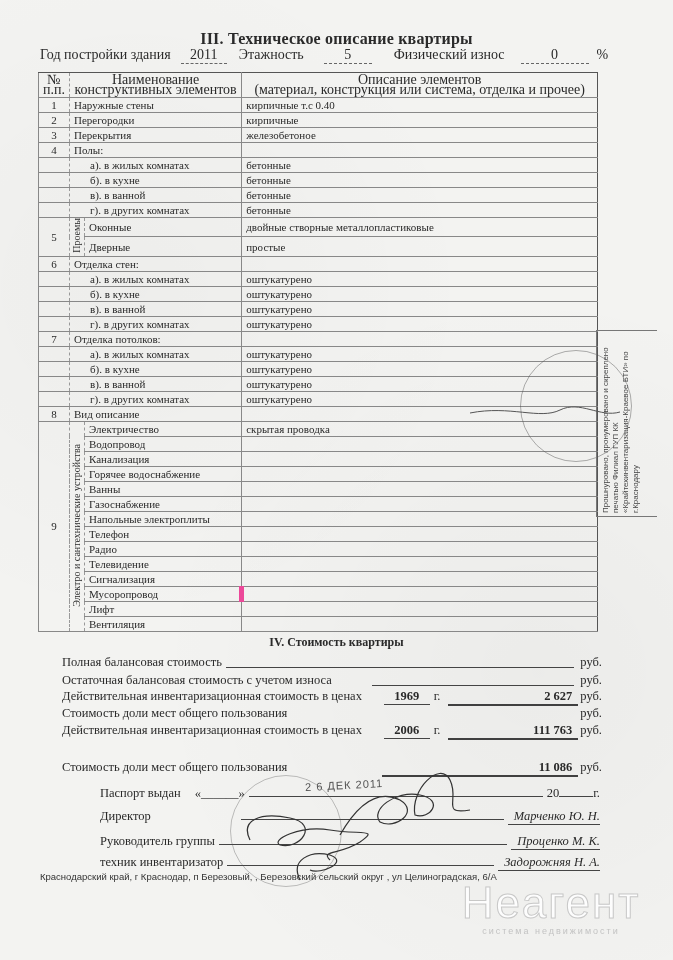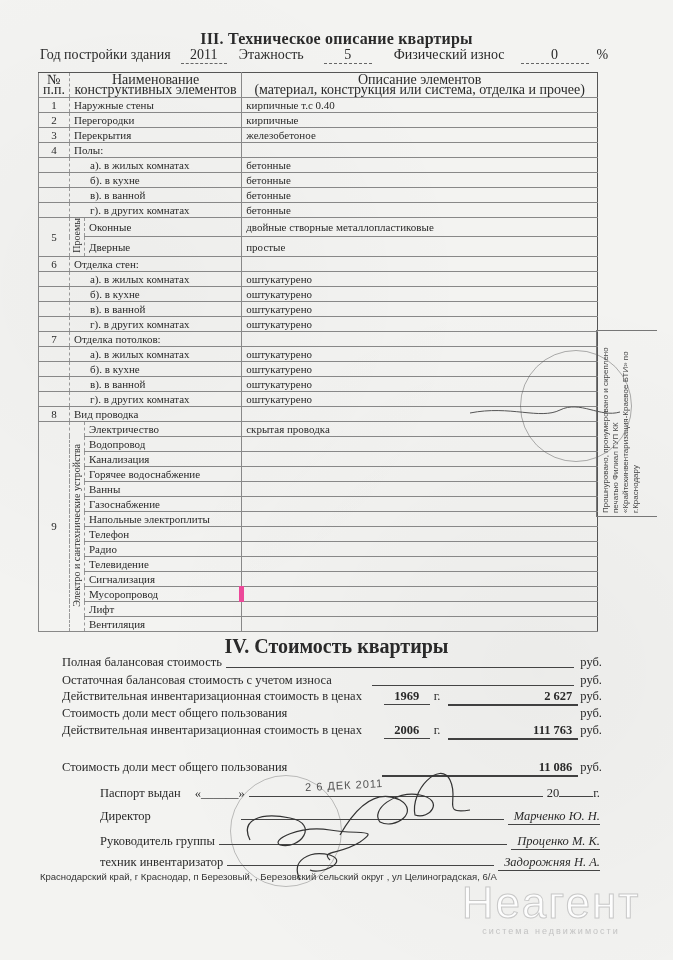--- a/index.html
+++ b/index.html
@@ -49,21 +49,21 @@
   table.spec .group-side {
     width: 14px; border-right: 1px dashed #999; padding: 0; text-align: center;
   }
   .vert {
     writing-mode: vertical-rl; transform: rotate(180deg);
     font-size: 10px; white-space: nowrap; display: inline-block;
   }
 
   .title4 {
     position: absolute; top: 635px; left: 0; width: 673px; text-align: center;
-    font-weight: bold; font-size: 20px;
+    font-weight: bold; font-size: 12px;
   }
   .cost { position: absolute; left: 62px; width: 540px; font-size: 12.5px; display: flex; align-items: flex-start; }
   .cost .lbl { white-space: nowrap; }
   .cost .fill { flex: 1; border-bottom: 1px solid #444; margin: 0 4px; height: 12px; }
   .cost .yr { display: inline-block; width: 48px; border-bottom: 1px solid #444; text-align: center; font-weight: bold; margin-left: 22px; }
   .cost .g { margin: 0 8px 0 4px; }
   .cost .amt { display: inline-block; border-bottom: 2px solid #404040; text-align: right; font-weight: bold; padding-right: 6px; }
   .cost .rub { margin-left: 2px; }
 
   .sign { position: absolute; left: 100px; width: 500px; font-size: 12.5px; display: flex; align-items: baseline; }
@@ -228,21 +228,21 @@
         <td class="c-name sub" colspan="2">в). в ванной</td>
         <td class="c-desc">оштукатурено</td>
       </tr>
       <tr>
         <td class="c-num"></td>
         <td class="c-name sub" colspan="2">г). в других комнатах</td>
         <td class="c-desc">оштукатурено</td>
       </tr>
       <tr>
         <td class="c-num">8</td>
-        <td class="c-name" colspan="2">Вид проводка</td>
+        <td class="c-name" colspan="2">Вид описание</td>
         <td class="c-desc"></td>
       </tr>
       <tr>
         <td class="c-num" rowspan="14">9</td>
         <td class="group-side" rowspan="14"><span class="vert">Электро и сантехнические устройства</span></td>
         <td style="border-right:1px solid #888;">Электричество</td>
         <td class="c-desc">скрытая проводка</td>
       </tr>
       <tr>
         <td style="border-right:1px solid #888;">Водопровод</td>

